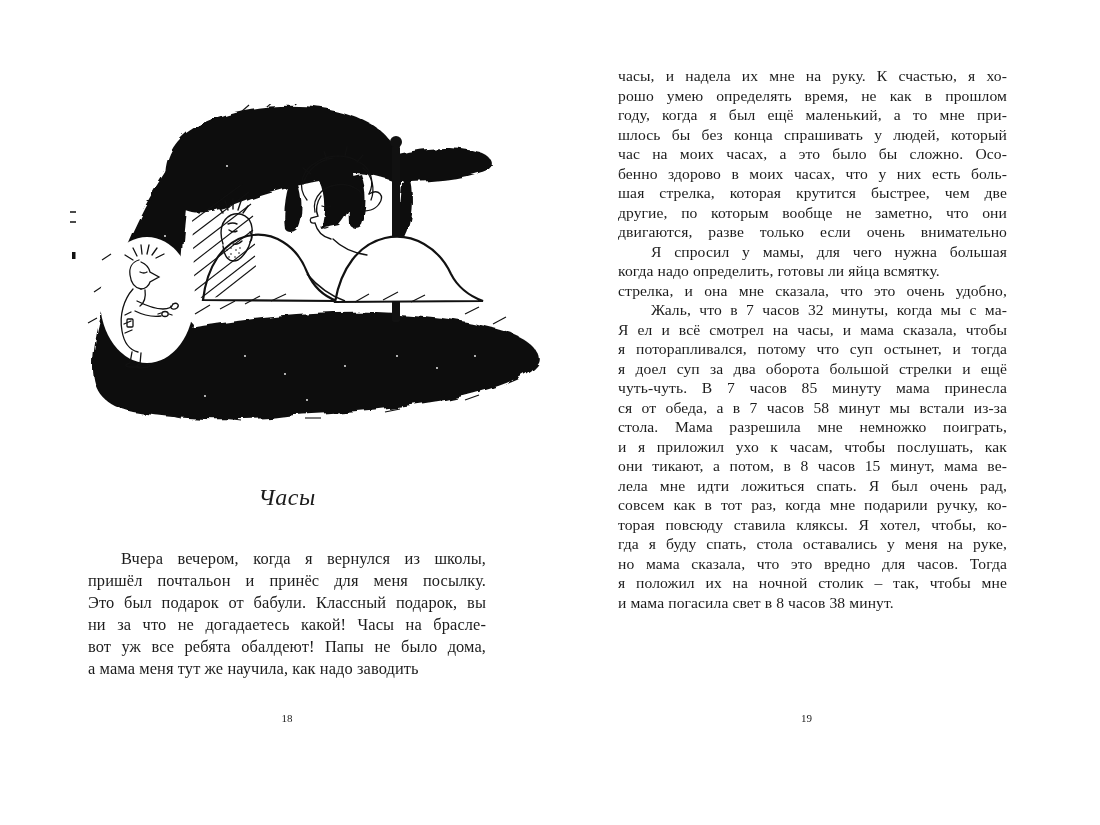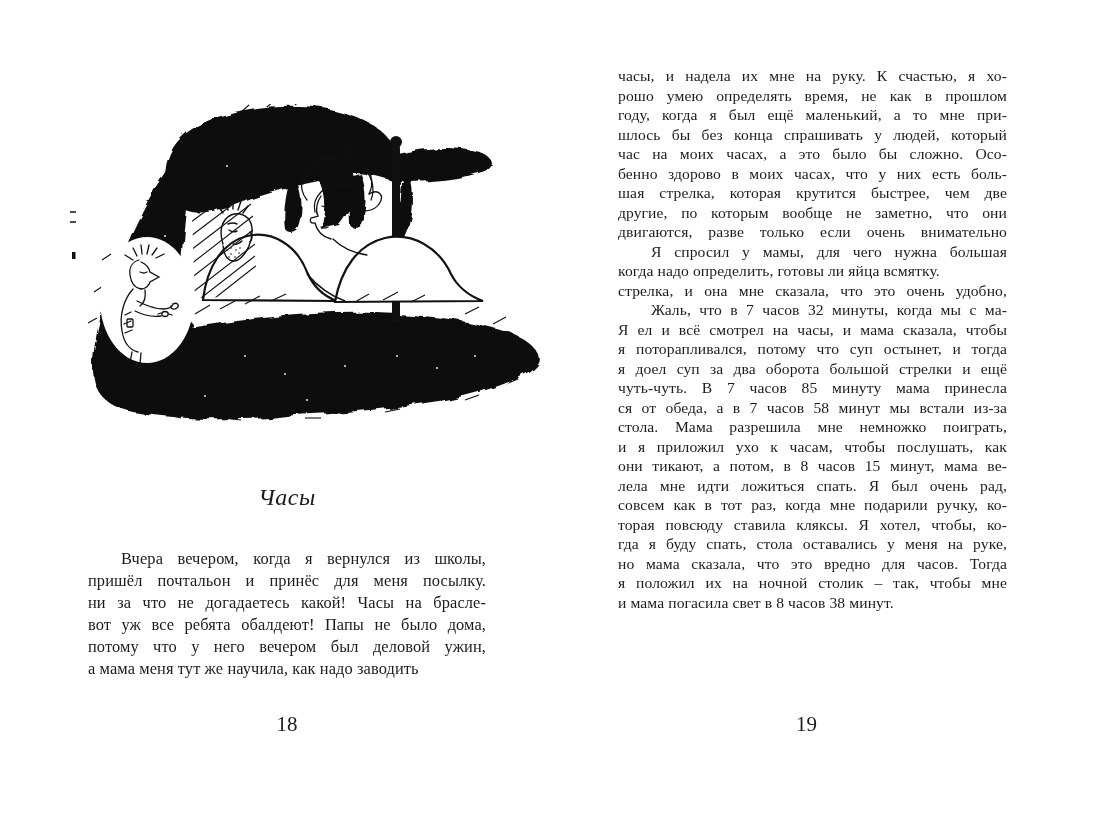--- a/index.html
+++ b/index.html
@@ -29,21 +29,21 @@
   .line{
     white-space:nowrap;
     text-align:justify;
     text-align-last:justify;
     letter-spacing:.1px;
   }
   .line.last{text-align-last:left;}
   .line.indent{text-indent:33px;}
 
   .page-number{
-    position:absolute;top:712px;text-align:center;font-size:21px;
+    position:absolute;top:712px;text-align:center;font-size:11px;
   }
   #page-number-left{left:88px;width:398px;}
   #page-number-right{left:52px;width:389px;}
 </style>
 </head>
 <body>
 
 <div class="spread">
 
   <div class="page" id="page-left">
@@ -209,23 +209,23 @@
           <path d="M95,260 c-4,1 -5,4 1,4 l7,-1 c3,-1 2,-3 -1,-3"></path>
         </g>
       </svg>
     </div>
 
     <h2 class="chapter-title">Часы</h2>
 
     <div class="text-block" id="left-text">
         <div class="line indent">Вчера вечером, когда я вернулся из школы,</div>
         <div class="line">пришёл почтальон и принёс для меня посылку.</div>
+        <div class="line">Это был подарок от бабули. Классный подарок, вы</div>
         <div class="line">ни за что не догадаетесь какой! Часы на брасле-</div>
         <div class="line">вот уж все ребята обалдеют! Папы не было дома,</div>
-        <div class="line">потому что у него вечером был деловой ужин,</div>
         <div class="line last">а мама меня тут же научила, как надо заводить</div>
       </div>
 
     <div class="page-number" id="page-number-left">18</div>
   </div>
 
   <div class="page" id="page-right">
     <div class="text-block" id="right-text">
         <div class="line">часы, и надела их мне на руку. К счастью, я хо-</div>
         <div class="line">рошо умею определять время, не как в прошлом</div>

